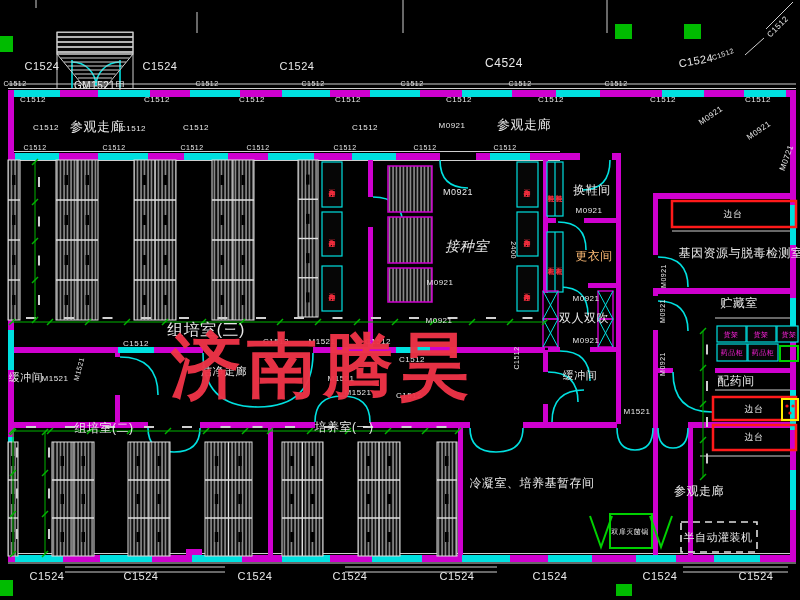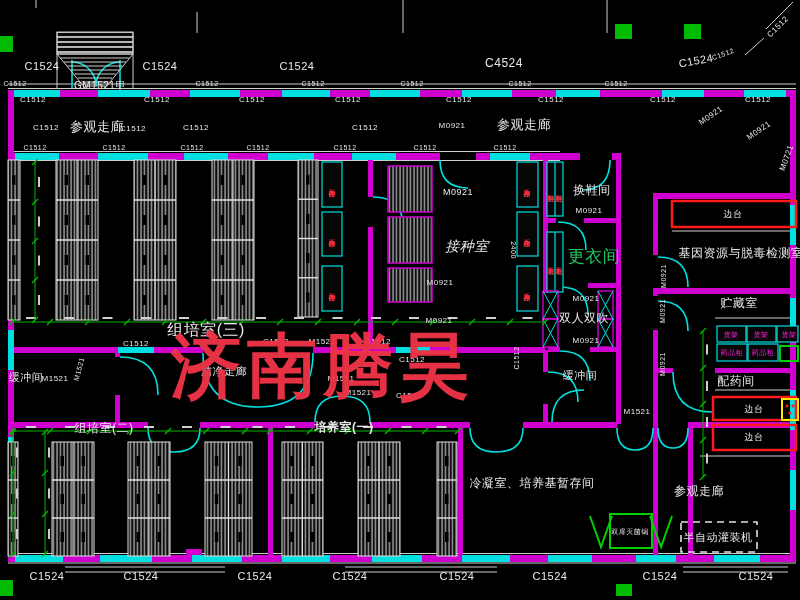--- a/index.html
+++ b/index.html
@@ -507,21 +507,21 @@
       <span class="lbl" style="left: 345px; top: 147px; font-size: 7px; color: rgb(232, 232, 232); transform: translate(-50%, -50%);">C1512</span>
       <span class="lbl" style="left: 425px; top: 147px; font-size: 7px; color: rgb(232, 232, 232); transform: translate(-50%, -50%);">C1512</span>
       <span class="lbl" style="left: 505px; top: 147px; font-size: 7px; color: rgb(232, 232, 232); transform: translate(-50%, -50%);">C1512</span>
       <span class="lbl" style="left: 458px; top: 192px; font-size: 9px; color: rgb(232, 232, 232); transform: translate(-50%, -50%);">M0921</span>
       <span class="lbl" style="left: 467px; top: 246px; font-size: 14px; color: rgb(232, 232, 232); transform: translate(-50%, -50%); font-style: italic;">接种室</span>
       <span class="lbl" style="left: 440px; top: 283px; font-size: 8px; color: rgb(232, 232, 232); transform: translate(-50%, -50%);">M0921</span>
       <span class="lbl" style="left: 439px; top: 321px; font-size: 8px; color: rgb(232, 232, 232); transform: translate(-50%, -50%);">M0921</span>
       <span class="lbl" style="left: 513px; top: 250px; font-size: 7px; color: rgb(232, 232, 232); transform: translate(-50%, -50%) rotate(90deg);">2400</span>
       <span class="lbl" style="left: 592px; top: 190px; font-size: 12px; color: rgb(232, 232, 232); transform: translate(-50%, -50%);">换鞋间</span>
       <span class="lbl" style="left: 589px; top: 211px; font-size: 8px; color: rgb(232, 232, 232); transform: translate(-50%, -50%);">M0921</span>
-      <span class="lbl" style="left: 594px; top: 256px; font-size: 17px; color: #22c55e; transform: translate(-50%, -50%);">更衣间</span>
+      <span class="lbl" style="left: 594px; top: 256px; font-size: 12px; color: #fdba74; transform: translate(-50%, -50%);">更衣间</span>
       <span class="lbl" style="left: 586px; top: 299px; font-size: 8px; color: rgb(232, 232, 232); transform: translate(-50%, -50%);">M0921</span>
       <span class="lbl" style="left: 584px; top: 318px; font-size: 12px; color: rgb(232, 232, 232); transform: translate(-50%, -50%);">双人双吹</span>
       <span class="lbl" style="left: 586px; top: 341px; font-size: 8px; color: rgb(232, 232, 232); transform: translate(-50%, -50%);">M0921</span>
       <span class="lbl" style="left: 741px; top: 253px; font-size: 12px; color: rgb(232, 232, 232); transform: translate(-50%, -50%);">基因资源与脱毒检测室</span>
       <span class="lbl" style="left: 733px; top: 214px; font-size: 9px; color: rgb(232, 232, 232); transform: translate(-50%, -50%);">边台</span>
       <span class="lbl" style="left: 739px; top: 303px; font-size: 12px; color: rgb(232, 232, 232); transform: translate(-50%, -50%);">贮藏室</span>
       <span class="lbl" style="left: 736px; top: 381px; font-size: 12px; color: rgb(232, 232, 232); transform: translate(-50%, -50%);">配药间</span>
       <span class="lbl" style="left: 754px; top: 409px; font-size: 9px; color: rgb(232, 232, 232); transform: translate(-50%, -50%);">边台</span>
       <span class="lbl" style="left: 754px; top: 437px; font-size: 9px; color: rgb(232, 232, 232); transform: translate(-50%, -50%);">边台</span>
       <span class="lbl" style="left: 663px; top: 276px; font-size: 7px; color: rgb(232, 232, 232); transform: translate(-50%, -50%) rotate(-90deg);">M0921</span>
@@ -537,21 +537,21 @@
       <span class="lbl" style="left: 55px; top: 379px; font-size: 8px; color: rgb(232, 232, 232); transform: translate(-50%, -50%);">M1521</span>
       <span class="lbl" style="left: 79px; top: 369px; font-size: 7px; color: rgb(232, 232, 232); transform: translate(-50%, -50%) rotate(-75deg);">M1521</span>
       <span class="lbl" style="left: 224px; top: 371px; font-size: 11px; color: rgb(232, 232, 232); transform: translate(-50%, -50%);">洁净走廊</span>
       <span class="lbl" style="left: 341px; top: 379px; font-size: 8px; color: rgb(232, 232, 232); transform: translate(-50%, -50%);">M1521</span>
       <span class="lbl" style="left: 516px; top: 358px; font-size: 7px; color: rgb(232, 232, 232); transform: translate(-50%, -50%) rotate(-90deg);">C1512</span>
       <span class="lbl" style="left: 409px; top: 396px; font-size: 8px; color: rgb(232, 232, 232); transform: translate(-50%, -50%);">C1512</span>
       <span class="lbl" style="left: 358px; top: 393px; font-size: 8px; color: rgb(232, 232, 232); transform: translate(-50%, -50%);">M1521</span>
       <span class="lbl" style="left: 580px; top: 375px; font-size: 11px; color: rgb(232, 232, 232); transform: translate(-50%, -50%);">缓冲间</span>
       <span class="lbl" style="left: 637px; top: 412px; font-size: 8px; color: rgb(232, 232, 232); transform: translate(-50%, -50%);">M1521</span>
       <span class="lbl" style="left: 104px; top: 428px; font-size: 12px; color: rgb(232, 232, 232); transform: translate(-50%, -50%);">组培室(二)</span>
-      <span class="lbl" style="left: 344px; top: 427px; font-size: 12px; color: rgb(232, 232, 232); transform: translate(-50%, -50%); font-weight: bold;">培养室(一)</span>
+      <span class="lbl" style="left: 344px; top: 427px; font-size: 12px; color: rgb(232, 232, 232); transform: translate(-50%, -50%);">培养室(一)</span>
       <span class="lbl" style="left: 532px; top: 483px; font-size: 12px; color: rgb(232, 232, 232); transform: translate(-50%, -50%);">冷凝室、培养基暂存间</span>
       <span class="lbl" style="left: 699px; top: 491px; font-size: 12px; color: rgb(232, 232, 232); transform: translate(-50%, -50%);">参观走廊</span>
       <span class="lbl" style="left: 718px; top: 537px; font-size: 11px; color: rgb(232, 232, 232); transform: translate(-50%, -50%);">半自动灌装机</span>
       <span class="lbl" style="left: 630px; top: 531px; font-size: 7px; color: rgb(232, 232, 232); transform: translate(-50%, -50%);">双扉灭菌锅</span>
       <span class="lbl" style="left: 47px; top: 576px; font-size: 11px; color: rgb(232, 232, 232); transform: translate(-50%, -50%);">C1524</span>
       <span class="lbl" style="left: 141px; top: 576px; font-size: 11px; color: rgb(232, 232, 232); transform: translate(-50%, -50%);">C1524</span>
       <span class="lbl" style="left: 255px; top: 576px; font-size: 11px; color: rgb(232, 232, 232); transform: translate(-50%, -50%);">C1524</span>
       <span class="lbl" style="left: 350px; top: 576px; font-size: 11px; color: rgb(232, 232, 232); transform: translate(-50%, -50%);">C1524</span>
       <span class="lbl" style="left: 457px; top: 576px; font-size: 11px; color: rgb(232, 232, 232); transform: translate(-50%, -50%);">C1524</span>
       <span class="lbl" style="left: 550px; top: 576px; font-size: 11px; color: rgb(232, 232, 232); transform: translate(-50%, -50%);">C1524</span>

